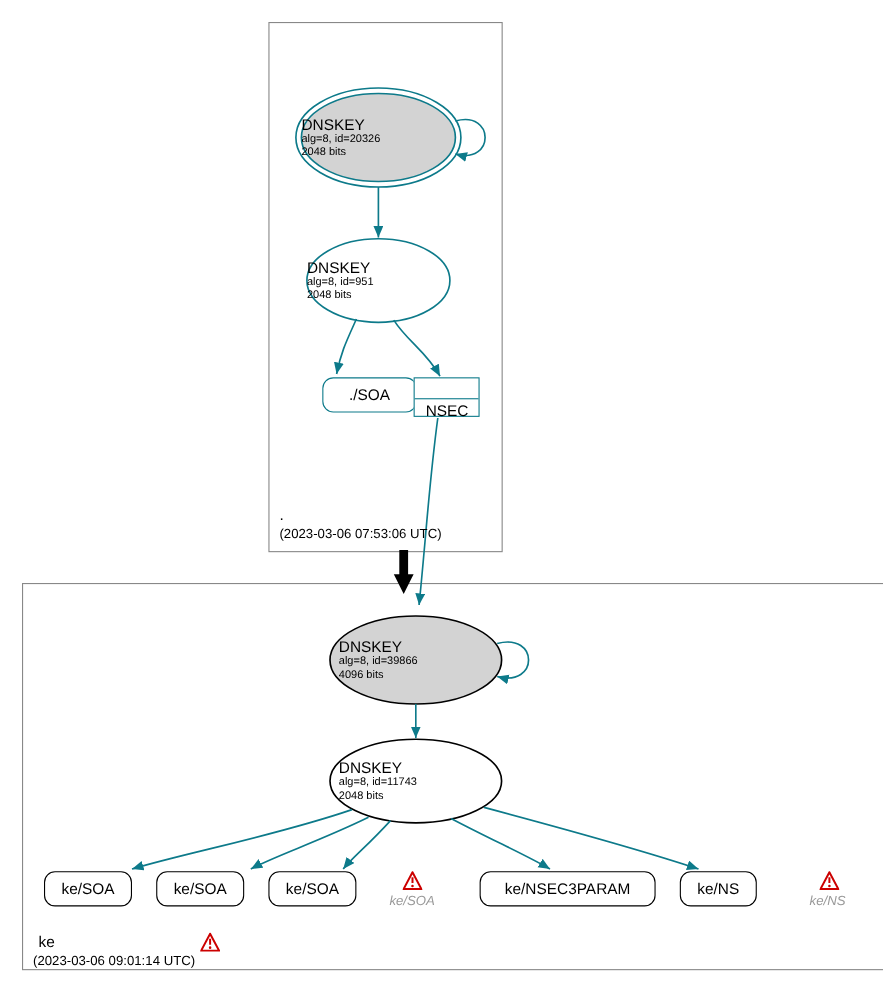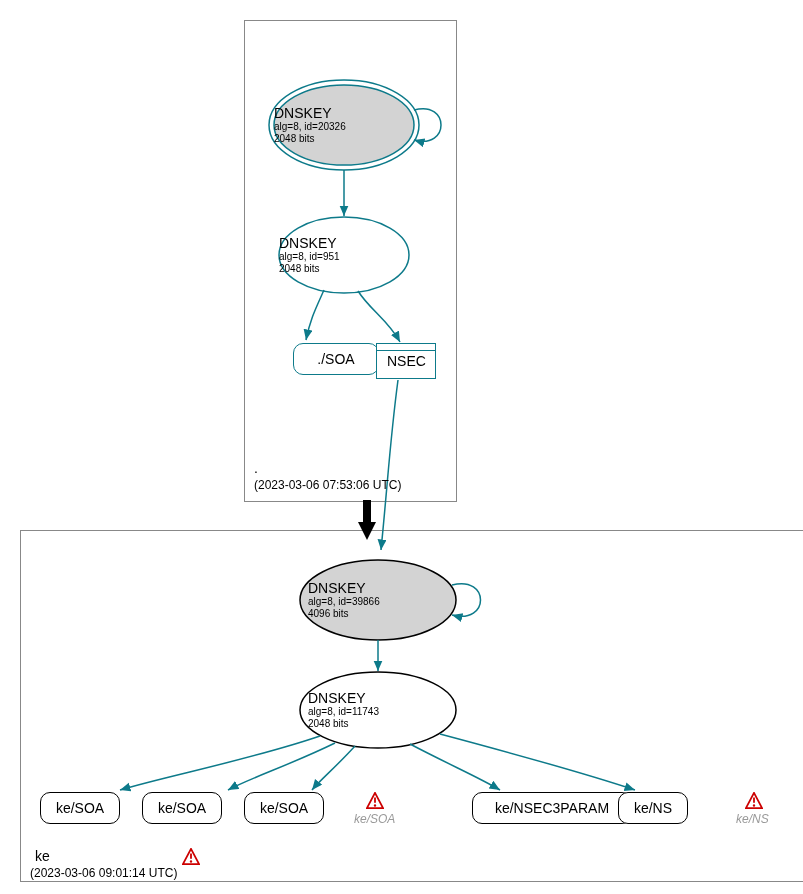--- a/index.html
+++ b/index.html
@@ -50,21 +50,21 @@
   }
   .nsec-box {
     position: absolute;
     border: 1.5px solid #0d7a8a;
     background: #fff;
     font-size: 14px;
     box-sizing: border-box;
   }
   .nsec-box-inner {
     border-top: 1.5px solid #0d7a8a;
-    margin-top: 6px;
+    margin-top: 18px;
     padding: 2px 10px;
   }
   .warning-icon {
     position: absolute;
     width: 18px;
     height: 18px;
   }
   .faded-label {
     position: absolute;
     font-size: 12px;
@@ -175,21 +175,21 @@
     <span>ke/SOA</span>
   </div>
 
   <svg class="warning-icon" style="left:356px; top:782px;" viewBox="0 0 20 20">
     <polygon points="10,1 19,18 1,18" fill="#fff" stroke="#c00" stroke-width="2"></polygon>
     <line x1="10" y1="6" x2="10" y2="12" stroke="#c00" stroke-width="2"></line>
     <circle cx="10" cy="15" r="1.3" fill="#c00"></circle>
   </svg>
   <div class="faded-label" style="left:344px; top:802px;">ke/SOA</div>
 
-  <div class="rrset-box" style="left:426px; top:782px; width:160px; height:32px;margin-left:36px;">
+  <div class="rrset-box" style="left:426px; top:782px; width:160px; height:32px;">
     <span>ke/NSEC3PARAM</span>
   </div>
 
   <div class="rrset-box" style="left:608px; top:782px; width:70px; height:32px;">
     <span>ke/NS</span>
   </div>
 
   <svg class="warning-icon" style="left:735px; top:782px;" viewBox="0 0 20 20">
     <polygon points="10,1 19,18 1,18" fill="#fff" stroke="#c00" stroke-width="2"></polygon>
     <line x1="10" y1="6" x2="10" y2="12" stroke="#c00" stroke-width="2"></line>

